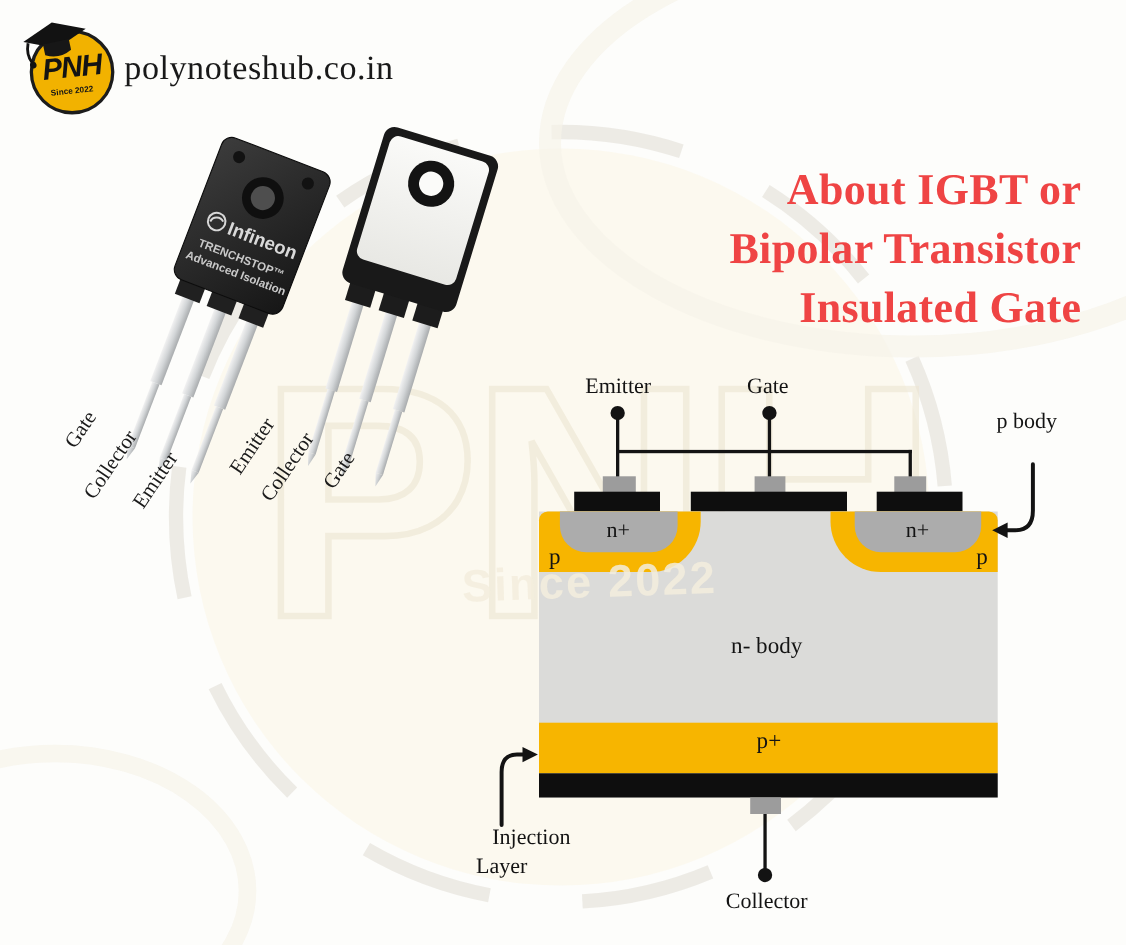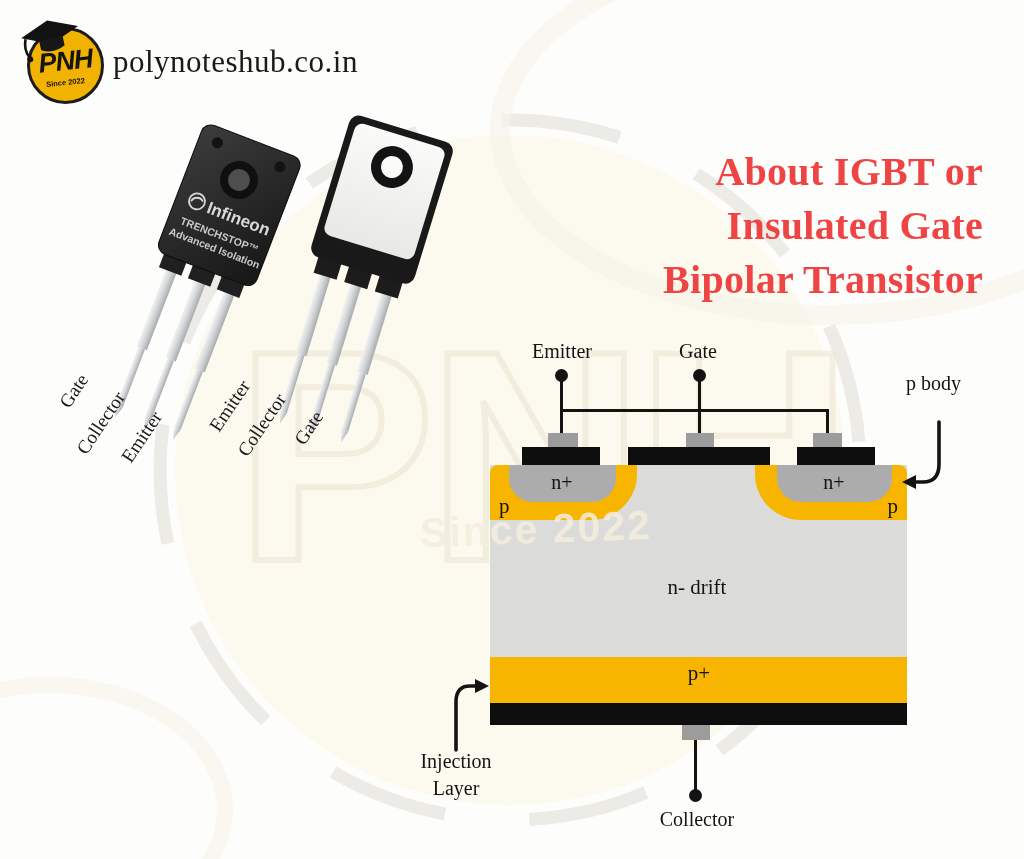--- a/index.html
+++ b/index.html
@@ -159,22 +159,22 @@
         <circle cx="6.5" cy="37.5" r="3" fill="#121212"></circle>
       </g>
     </svg>
     <div class="logo-text">PNH</div>
     <div class="logo-tag">Since 2022</div>
   </div>
   <div class="site">polynoteshub.co.in</div>
 
   <div class="title">
     <div>About IGBT or</div>
+    <div>Bipolar Transistor</div>
     <div>Insulated Gate</div>
-    <div>Bipolar Transistor</div>
   </div>
 
   <div class="dlabel cx" style="left:562px;top:340px">Emitter</div>
   <div class="dlabel cx" style="left:698px;top:340px">Gate</div>
   <div class="dot" style="left:555px;top:369px"></div>
   <div class="dot" style="left:693px;top:369px"></div>
   <div class="wire" style="left:560px;top:375px;width:3px;height:59px"></div>
   <div class="wire" style="left:698px;top:375px;width:3px;height:59px"></div>
   <div class="wire" style="left:560px;top:409px;width:269px;height:3px"></div>
   <div class="wire" style="left:826px;top:409px;width:3px;height:26px"></div>
@@ -190,36 +190,36 @@
     <div class="well well-left"></div>
     <div class="well well-right"></div>
     <div class="nplus nplus-left"></div>
     <div class="nplus nplus-right"></div>
     <div class="pplus"></div>
     <div class="cmetal"></div>
     <div class="dlabel cx" style="left:72px;top:6px">n+</div>
     <div class="dlabel cx" style="left:344px;top:6px">n+</div>
     <div class="dlabel" style="left:9px;top:29px;font-size:21px">p</div>
     <div class="dlabel" style="right:9px;top:29px;font-size:21px">p</div>
-    <div class="dlabel cx" style="left:207px;top:110px;font-size:21px">n- drift</div>
+    <div class="dlabel cx" style="left:207px;top:110px;font-size:21px">n- body</div>
     <div class="dlabel cx" style="left:209px;top:196px;font-size:21px">p+</div>
   </div>
 
   <div class="pad" style="left:682px;top:725px;width:28px;height:15px"></div>
   <div class="wire" style="left:694px;top:740px;width:3px;height:51px"></div>
   <div class="dot" style="left:689px;top:789px"></div>
   <div class="dlabel cx" style="left:697px;top:808px">Collector</div>
 
   <div class="dlabel" style="left:906px;top:372px">p body</div>
   <svg class="arrowsvg" style="left:898px;top:418px" width="56" height="78" viewBox="0 0 56 78" aria-hidden="true">
     <path d="M41 4 V46 Q41 64 25 64 H17" fill="none" stroke="#131313" stroke-width="3.6" stroke-linecap="round"></path>
     <path d="M18 57 L4 64 L18 71 Z" fill="#131313"></path>
   </svg>
 
-  <div class="dlabel cx" style="left:456px;top:750px">Injection</div>
+  <div class="dlabel cx" style="left:483px;top:750px">Injection</div>
   <div class="dlabel cx" style="left:456px;top:777px">Layer</div>
   <svg class="arrowsvg" style="left:438px;top:676px" width="60" height="78" viewBox="0 0 60 78" aria-hidden="true">
     <path d="M18 74 V26 Q18 10 32 10 H38" fill="none" stroke="#131313" stroke-width="3.6" stroke-linecap="round"></path>
     <path d="M37 3 L51 10 L37 17 Z" fill="#131313"></path>
   </svg>
 
   <div class="since">Since 2022</div>
 
 </div>
 

